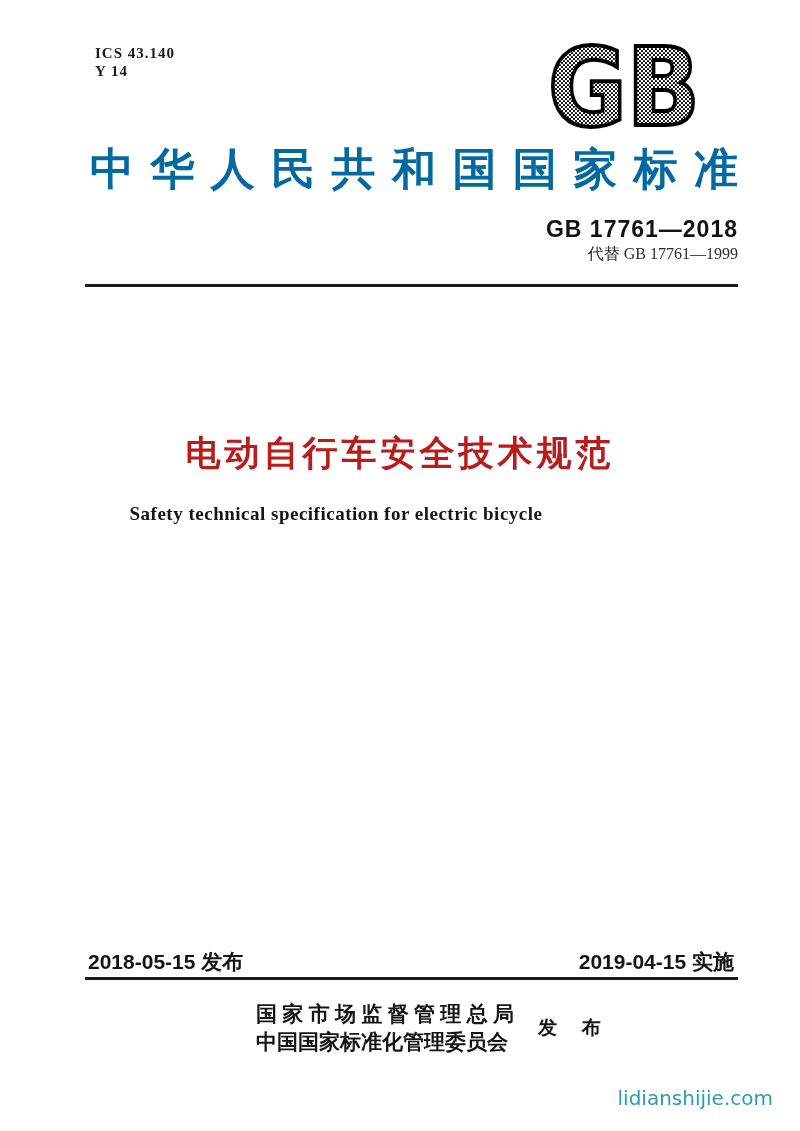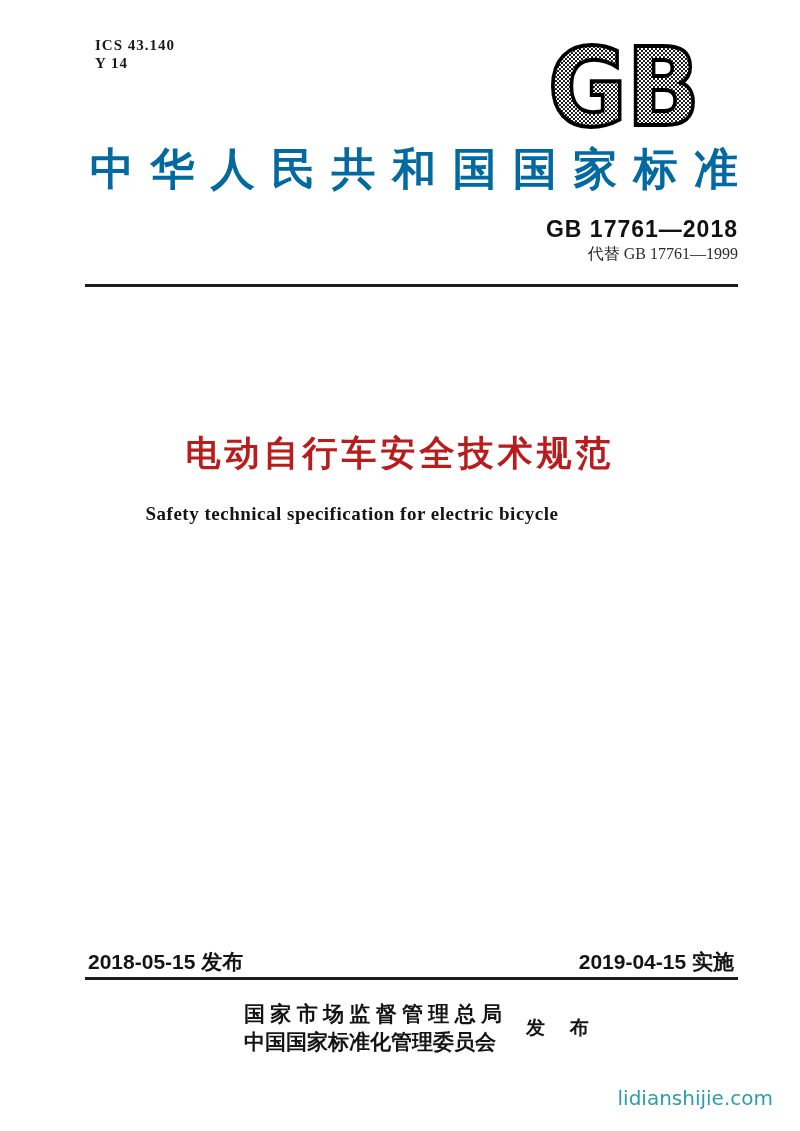--- a/index.html
+++ b/index.html
@@ -13,21 +13,21 @@
     width: 800px;
     height: 1131px;
     background: #ffffff;
     overflow: hidden;
   }
 
   
   .ics-block {
     position: absolute;
     left: 95px;
-    top: 36px;
+    top: 44px;
     font-family: "Liberation Serif", serif;
     font-weight: bold;
     font-size: 15px;
     line-height: 18px;
     letter-spacing: 1px;
     color: #1a1a1a;
   }
 
   
   .gb-logo {
@@ -97,21 +97,21 @@
     text-align: center;
     font-family: "Liberation Sans", sans-serif;
     font-weight: bold;
     font-size: 35px;
     letter-spacing: 4px;
     color: #b91c1c;
   }
   
   .title-en {
     position: absolute;
-    left: 16px;
+    left: 0;
     top: 503px;
     width: 672px;
     text-align: center;
     font-family: "Liberation Serif", serif;
     font-weight: bold;
     font-size: 19px;
     letter-spacing: 0.5px;
     color: #151515;
   }
 
@@ -126,21 +126,21 @@
     font-family: "Liberation Sans", sans-serif;
     font-weight: bold;
     font-size: 21px;
     color: #141414;
   }
   .dates .date-group { white-space: nowrap; }
 
   
   .issuer {
     position: absolute;
-    left: 244px;
+    left: 256px;
     top: 1000px;
     display: flex;
     align-items: center;
   }
   .issuer-names {
     width: 258px;
     font-family: "Liberation Serif", serif;
     font-weight: bold;
     font-size: 21px;
     line-height: 28px;

